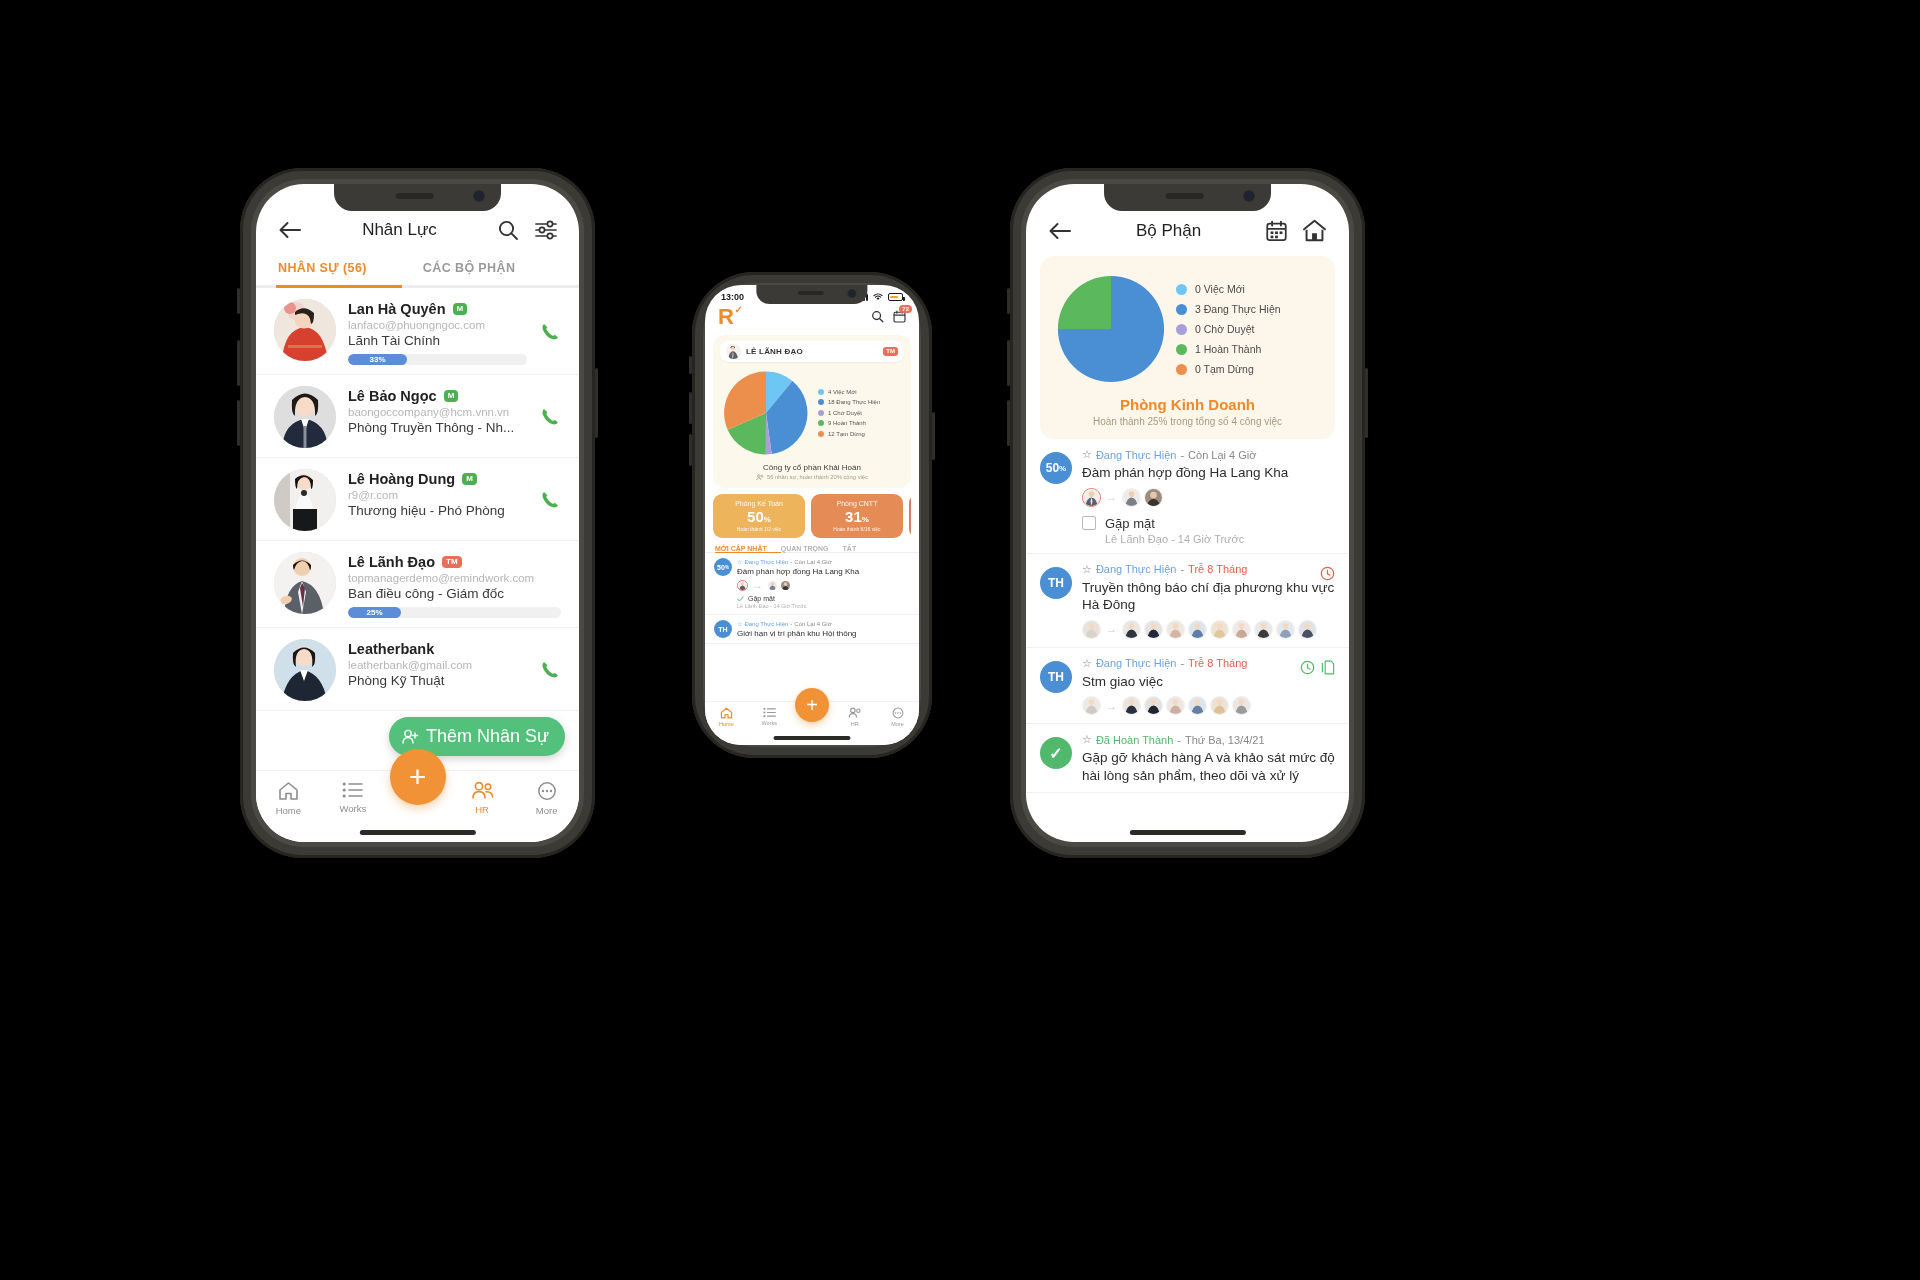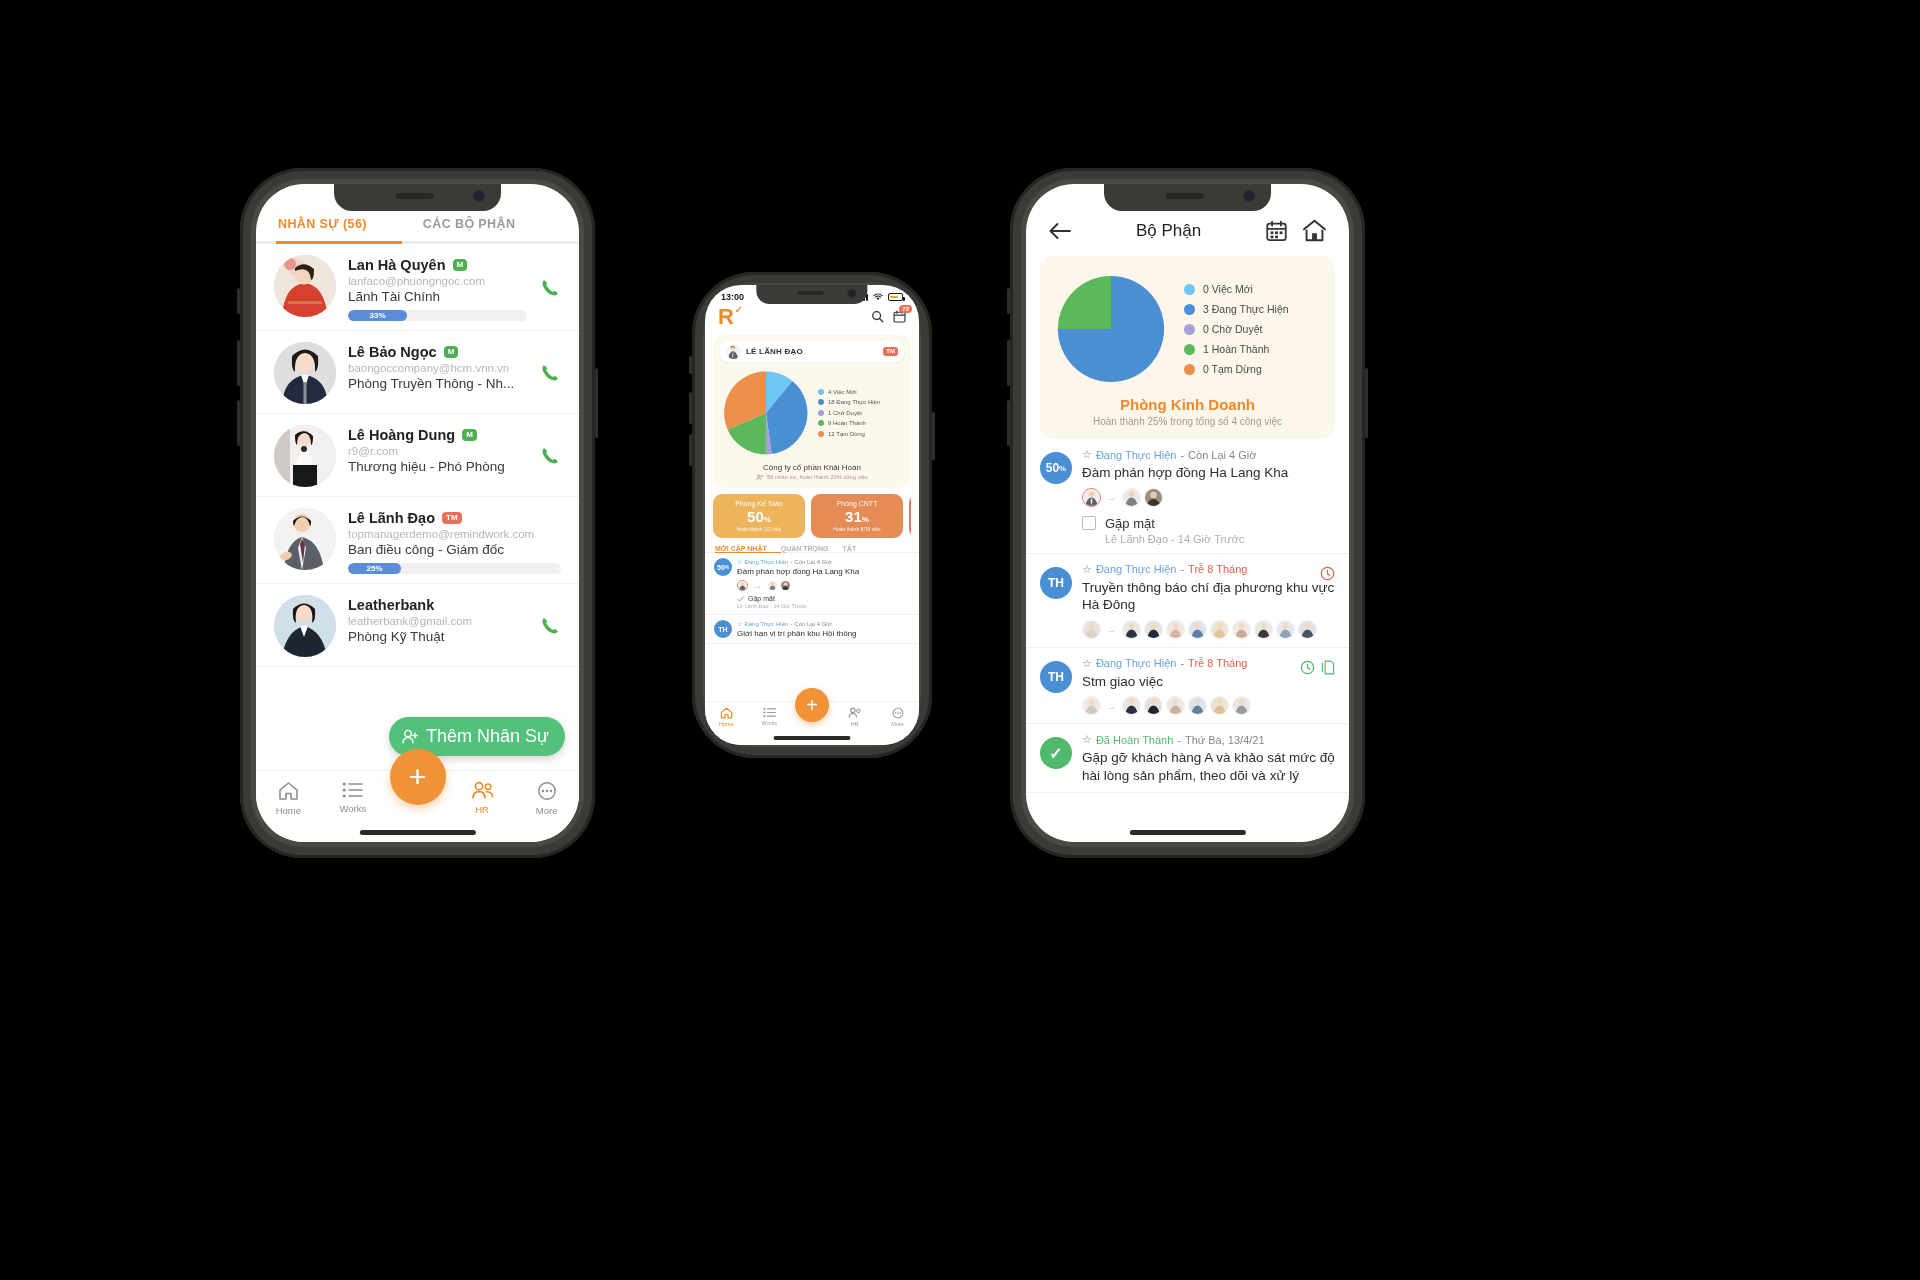--- a/index.html
+++ b/index.html
@@ -140,21 +140,21 @@
   .m-tabitem.active { color: #ef8a2b; }
   .m-fab { position: absolute; left: 50%; transform: translateX(-50%); top: -14px; width: 34px; height: 34px;
            border-radius: 50%; background: #f09235; color: #fff; display: flex; align-items: center;
            justify-content: center; font-size: 20px; font-weight: 300; box-shadow: 0 3px 7px rgba(240,146,53,.42); }
 
   
   #phoneRight { left: 1010px; top: 168px; width: 355px; height: 690px; }
   .r-header { display: flex; align-items: center; padding: 8px 22px 10px; gap: 14px; }
   .r-title { flex: 1; text-align: center; font-size: 17px; color: #222; }
   .r-card { margin: 4px 14px 0; background: #fdf7eb; border-radius: 14px; padding: 14px 12px 12px; }
-  .r-chartrow { display: flex; align-items: center; gap: 14px; }
+  .r-chartrow { display: flex; align-items: center; gap: 6px; }
   .r-legend { font-size: 10.5px; color: #4a4a4a; display: flex; flex-direction: column; gap: 8px; }
   .r-legend div { display: flex; align-items: center; gap: 8px; white-space: nowrap; }
   .r-legend .dot { width: 11px; height: 11px; border-radius: 50%; flex: none; }
   .r-dept { text-align: center; font-size: 15px; font-weight: bold; color: #ef8a2b; margin-top: 8px; }
   .r-deptsub { text-align: center; font-size: 10px; color: #a79b82; margin-top: 3px; }
   .r-secthead { display: flex; align-items: center; padding: 13px 16px 9px; border-bottom: 1px solid #eee; }
   .r-secttitle { font-size: 12.5px; color: #4a4a4a; letter-spacing: .3px; }
   .r-filter { margin-left: auto; display: flex; align-items: center; gap: 5px; font-size: 11.5px; color: #666; }
   .r-task { display: flex; gap: 10px; padding: 9px 14px 8px; border-bottom: 1px solid #efefef; position: relative; }
   .r-circ { width: 32px; height: 32px; border-radius: 50%; background: #4a8fd4; color: #fff;
@@ -212,20 +212,42 @@
                 <path d="M1.3 3.5 A8.6 8.6 0 0 1 12.7 3.5" stroke="#1a1a1a" stroke-width="1.5" fill="none" stroke-linecap="round"></path>
                 <path d="M3.3 5.8 A5.6 5.6 0 0 1 10.7 5.8" stroke="#1a1a1a" stroke-width="1.4" fill="none" stroke-linecap="round"></path>
               </svg>
           </span>
           <span class="batt">
               <b></b>
             </span>
         </span>
       </div>
 
+      <div class="l-header">
+        <span class="icon-btn">
+          <svg width="24" height="18" viewBox="0 0 24 18">
+              <path d="M9.5 2 L2.5 9 L9.5 16 M2.5 9 H22" stroke="#333" stroke-width="2" fill="none" stroke-linecap="round" stroke-linejoin="round"></path>
+            </svg>
+        </span>
+        <span class="l-title">Nhân Lực</span>
+        <span class="icon-btn" style="margin-right:16px">
+          <svg width="22" height="22" viewBox="0 0 22 22">
+              <circle cx="9.5" cy="9.5" r="6.6" stroke="#333" stroke-width="1.9" fill="none"></circle>
+              <path d="M14.4 14.4 L20 20" stroke="#333" stroke-width="1.9" stroke-linecap="round"></path>
+            </svg>
+        </span>
+        <span class="icon-btn">
+          <svg width="22" height="20" viewBox="0 0 22 20">
+            <path d="M1 4H21M1 10H21M1 16H21" stroke="#333" stroke-width="1.7" stroke-linecap="round"></path>
+            <circle cx="15" cy="4" r="2.6" fill="#fff" stroke="#333" stroke-width="1.7"></circle>
+            <circle cx="7" cy="10" r="2.6" fill="#fff" stroke="#333" stroke-width="1.7"></circle>
+            <circle cx="15" cy="16" r="2.6" fill="#fff" stroke="#333" stroke-width="1.7"></circle>
+          </svg>
+        </span>
+      </div>
 
       <div class="l-tabs">
         <div class="l-tab active">NHÂN SỰ (56)</div>
         <div class="l-tab">CÁC BỘ PHẬN</div>
       </div>
       <div class="tab-rest">
           <div class="tab-underline"></div>
         </div>
 
       <div>

